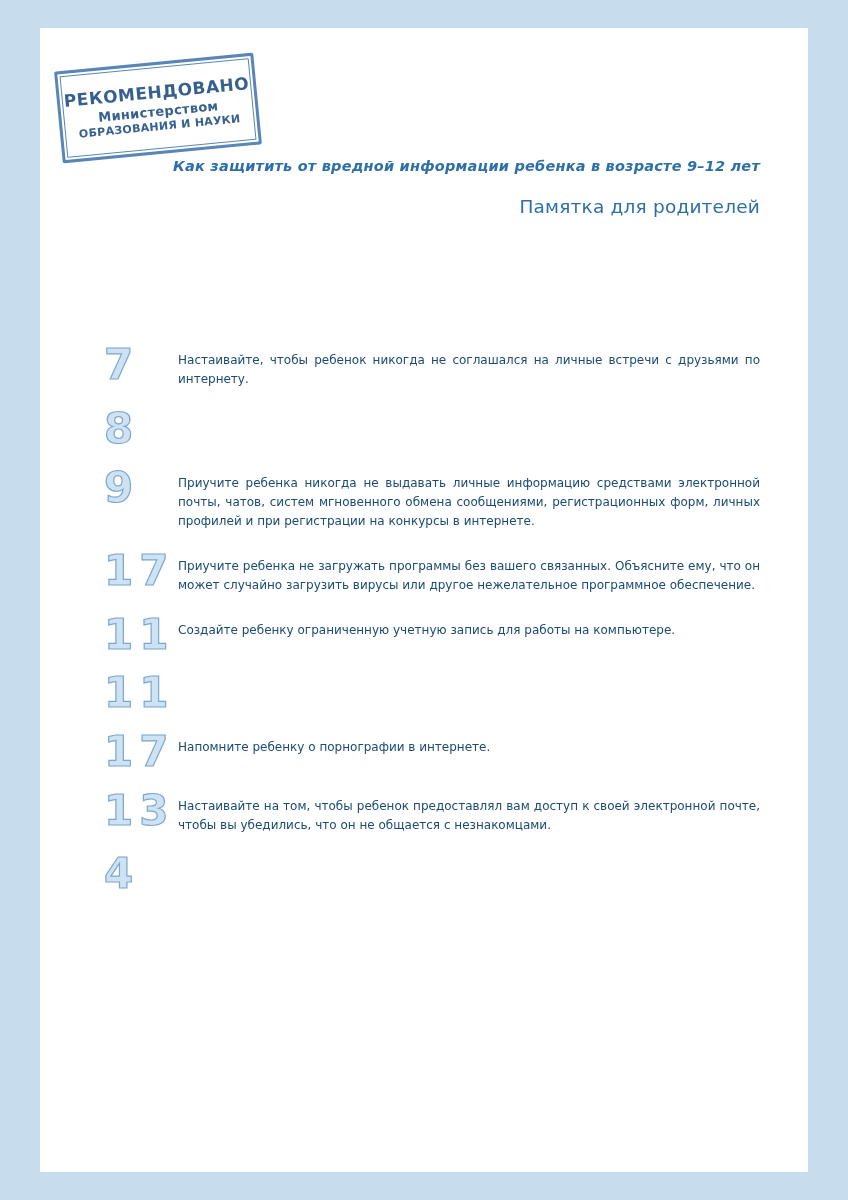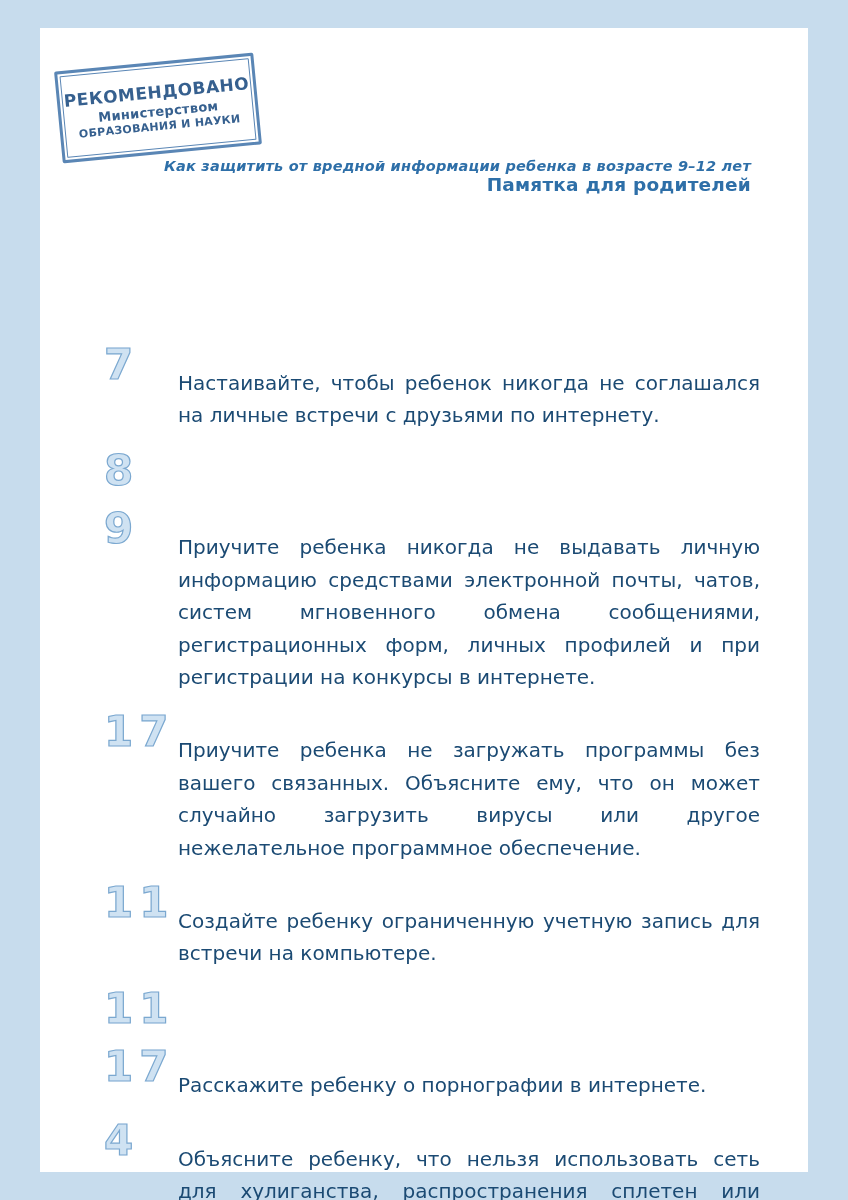--- a/index.html
+++ b/index.html
@@ -70,37 +70,38 @@
   .stamp-l3 {
     font-size: 11px;
     font-weight: bold;
     letter-spacing: 0.3px;
     font-family: "DejaVu Sans", sans-serif;
   }
 
   
   .head-wrap {
     position: absolute;
-    left: 51px;
+    left: 60px;
     top: 130px;
     width: 660px;
     text-align: right;
   }
   .title-main {
     color: #2e6fa8;
     font-size: 14.5px;
     font-weight: bold;
     font-style: italic;
     letter-spacing: 0.2px;
     font-family: "DejaVu Sans", sans-serif;
   }
   .title-sub {
+    margin-top: 22px;
     color: #2e6fa8;
     font-size: 18.5px;
-    font-weight: bold;
+    font-weight: normal;
     letter-spacing: 0.2px;
     font-family: "DejaVu Sans", sans-serif;
   }
 
   
   .list {
     position: absolute;
     left: 60px;
     top: 318px;
     width: 660px;
@@ -123,26 +124,25 @@
     font-family: "DejaVu Sans", sans-serif;
     padding-left: 4px;
     box-sizing: border-box;
   }
   .num.wide {
     letter-spacing: 6px;
   }
   .txt {
     flex: 1 1 auto;
     color: #1b4a73;
-    font-size: 20px;
+    font-size: 12px;
     line-height: 1.62;
     text-align: justify;
     font-family: "DejaVu Sans", sans-serif;
     padding-top: 5px;
-    margin-top: 16px;
   }
 </style>
 </head>
 <body>
 
 <div class="page">
 
   <div class="stamp">
     <div class="stamp-outer"></div>
     <div class="stamp-inner"></div>
@@ -164,42 +164,45 @@
       <div class="num">7</div>
       <div class="txt">Настаивайте, чтобы ребенок никогда не соглашался на личные встречи с друзьями по интернету.</div>
     </div>
 
     <div class="item">
       <div class="num">8</div>
     </div>
 
     <div class="item">
       <div class="num">9</div>
-      <div class="txt">Приучите ребенка никогда не выдавать личную информацию средствами электронной почты, чатов, систем мгновенного обмена сообщениями, регистрационных форм, личных профилей и при регистрации на конкурсы в интернете.</div>
+      <div class="txt">Приучите ребенка никогда не выдавать личные информацию средствами электронной почты, чатов, систем мгновенного обмена сообщениями, регистрационных форм, личных профилей и при регистрации на конкурсы в интернете.</div>
     </div>
 
     <div class="item">
       <div class="num wide">17</div>
       <div class="txt">Приучите ребенка не загружать программы без вашего связанных. Объясните ему, что он может случайно загрузить вирусы или другое нежелательное программное обеспечение.</div>
     </div>
 
     <div class="item">
       <div class="num wide">11</div>
-      <div class="txt">Создайте ребенку ограниченную учетную запись для встречи на компьютере.</div>
+      <div class="txt">Создайте ребенку ограниченную учетную запись для работы на компьютере.</div>
     </div>
 
     <div class="item">
       <div class="num wide">11</div>
     </div>
 
     <div class="item">
       <div class="num wide">17</div>
-      <div class="txt">Расскажите ребенку о порнографии в интернете.</div>
-    </div>
-
+      <div class="txt">Напомните ребенку о порнографии в интернете.</div>
+    </div>
+
+    <div class="item">
+      <div class="num wide">13</div>
+      <div class="txt">Настаивайте на том, чтобы ребенок предоставлял вам доступ к своей электронной почте, чтобы вы убедились, что он не общается с незнакомцами.</div>
+    </div>
 
     <div class="item">
       <div class="num wide">4</div>
-      <div class="txt">Объясните ребенку, что нельзя использовать сеть для хулиганства, распространения сплетен или угроз.</div>
     </div>
 
   </div>
 </div>
 
 </body></html>

